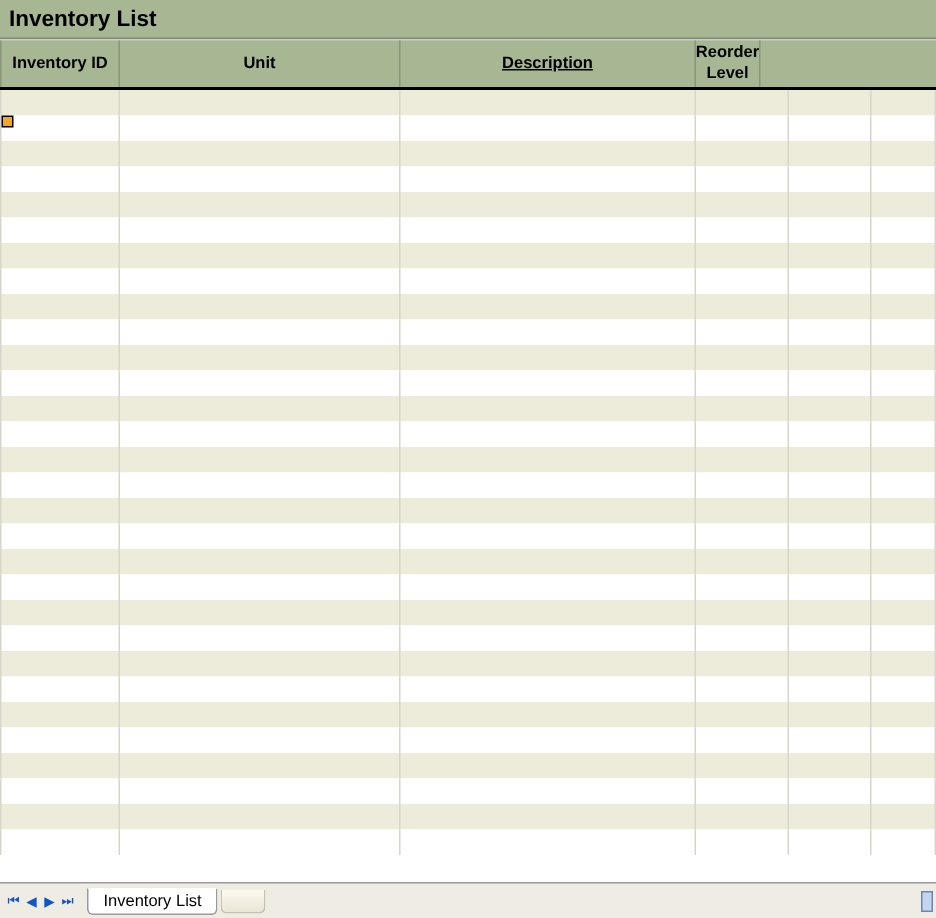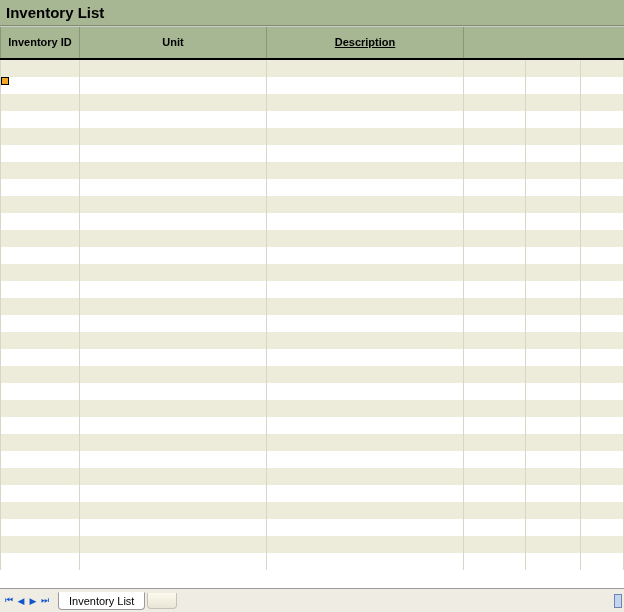--- a/index.html
+++ b/index.html
@@ -137,20 +137,21 @@
 <div class="sheet">
 
   <div class="title-band">
     <span class="title-text">Inventory List</span>
   </div>
 
   <div class="header-row">
     <div class="hcell col-inv">Inventory ID</div>
     <div class="hcell col-name">Unit</div>
     <div class="hcell col-desc">Description</div>
+    <div class="hcell col-reord">Reorder Level</div>
   </div>
 
   <div class="body-rows" id="body-rows">
       <div class="row even">
         <div class="cell col-inv"></div>
         <div class="cell col-name"></div>
         <div class="cell col-desc"></div>
         <div class="cell col-price"></div>
         <div class="cell col-qty"></div>
         <div class="cell col-reord"></div>

